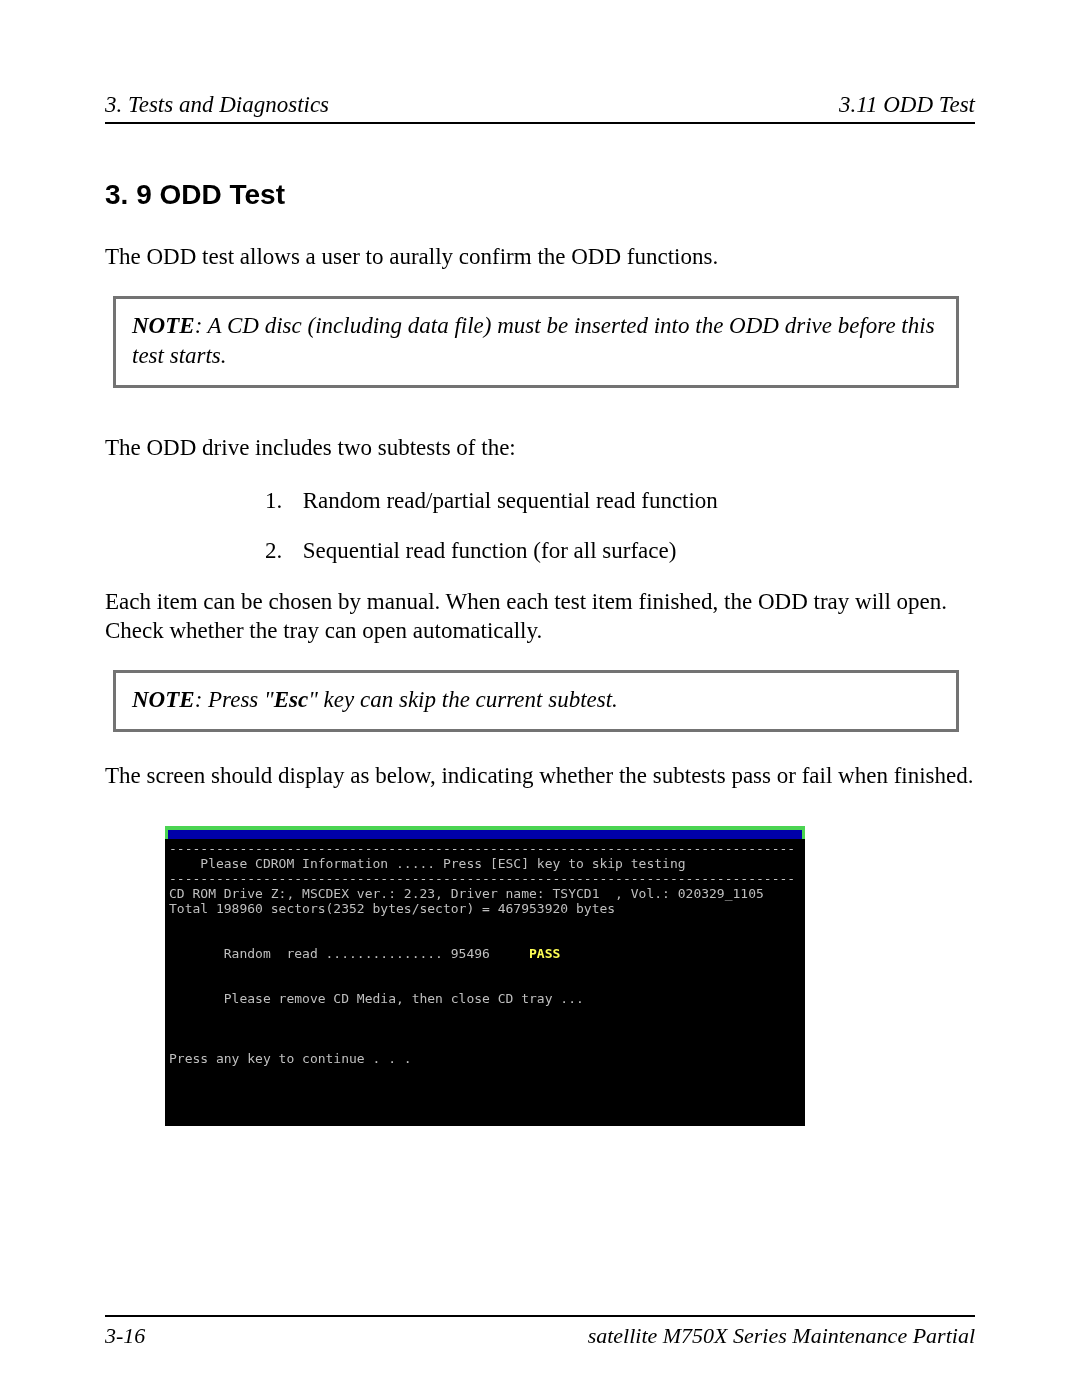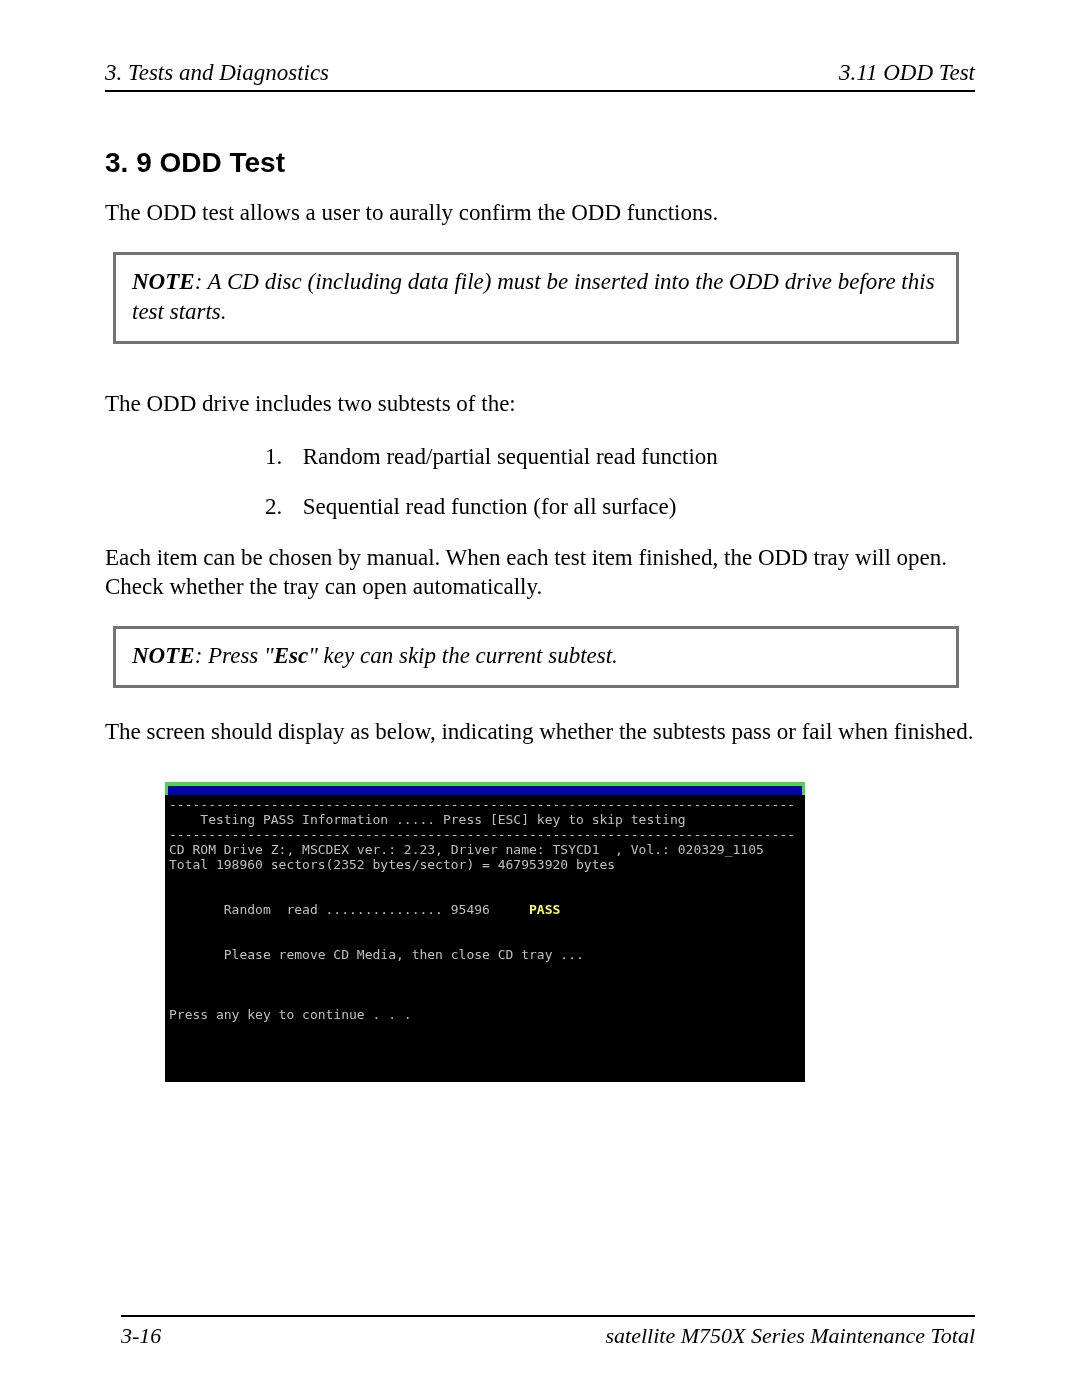--- a/index.html
+++ b/index.html
@@ -7,40 +7,40 @@
     padding: 0;
     background: #fff;
     font-family: "Times New Roman", Times, serif;
     color: #000;
     width: 1080px;
   }
   .page {
     box-sizing: border-box;
     width: 1080px;
     height: 1397px;
-    padding: 60px 105px 40px 105px;
+    padding: 92px 105px 40px 105px;
     position: relative;
   }
   .hdr {
     display: flex;
     justify-content: space-between;
     font-style: italic;
     font-size: 23px;
     border-bottom: 2px solid #000;
     padding-bottom: 4px;
   }
   .section-title {
     margin-top: 55px;
     font-weight: bold;
     font-family: Arial, Helvetica, sans-serif;
     font-size: 28px;
   }
   .body-text {
     font-size: 23px;
-    margin-top: 20px;
+    margin-top: 32px;
     line-height: 1.25;
   }
   .note-box {
     border: 3px solid #737373;
     margin: 24px 16px 10px 8px;
     padding: 12px 16px 14px 16px;
     font-size: 23px;
     font-style: italic;
     line-height: 1.3;
   }
@@ -107,21 +107,21 @@
     white-space: pre;
     color: #bfbfbf;
   }
   .dos .pass {
     color: #ffff55;
     font-weight: bold;
   }
 
   .ftr {
     position: absolute;
-    left: 121px;
+    left: 105px;
     right: 105px;
     bottom: 48px;
     border-top: 2px solid #000;
     padding-top: 6px;
     display: flex;
     justify-content: space-between;
     font-style: italic;
     font-size: 22px;
   }
 </style>
@@ -162,34 +162,34 @@
     <span class="note-label">NOTE</span><span>:  Press "</span><span class="kw">Esc</span><span>" key can skip the current subtest.</span>
   </div>
 
   <div class="body-text" style="margin-top:30px;">The screen should display as below, indicating whether the subtests pass or fail when finished.</div>
 
   <div class="dos">
     <div class="titlebar">
       <div class="bluebar"></div>
     </div>
 <pre>--------------------------------------------------------------------------------</pre>
-<pre>    Testing PASS Information ..... Press [ESC] key to skip testing</pre>
+<pre>    Please CDROM Information ..... Press [ESC] key to skip testing</pre>
 <pre>--------------------------------------------------------------------------------</pre>
 <pre>CD ROM Drive Z:, MSCDEX ver.: 2.23, Driver name: TSYCD1  , Vol.: 020329_1105</pre>
 <pre>Total 198960 sectors(2352 bytes/sector) = 467953920 bytes</pre>
 <pre> </pre>
 <pre> </pre>
 <pre><span>       Random  read ............... 95496     </span><span class="pass">PASS</span></pre>
 <pre> </pre>
 <pre> </pre>
 <pre>       Please remove CD Media, then close CD tray ...</pre>
 <pre> </pre>
 <pre> </pre>
 <pre> </pre>
 <pre>Press any key to continue . . .</pre>
   </div>
 
   <div class="ftr">
     <span>3-16</span>
-    <span>satellite M750X Series Maintenance Total</span>
+    <span>satellite M750X Series Maintenance Partial</span>
   </div>
 
 </div>
 
 </body></html>

